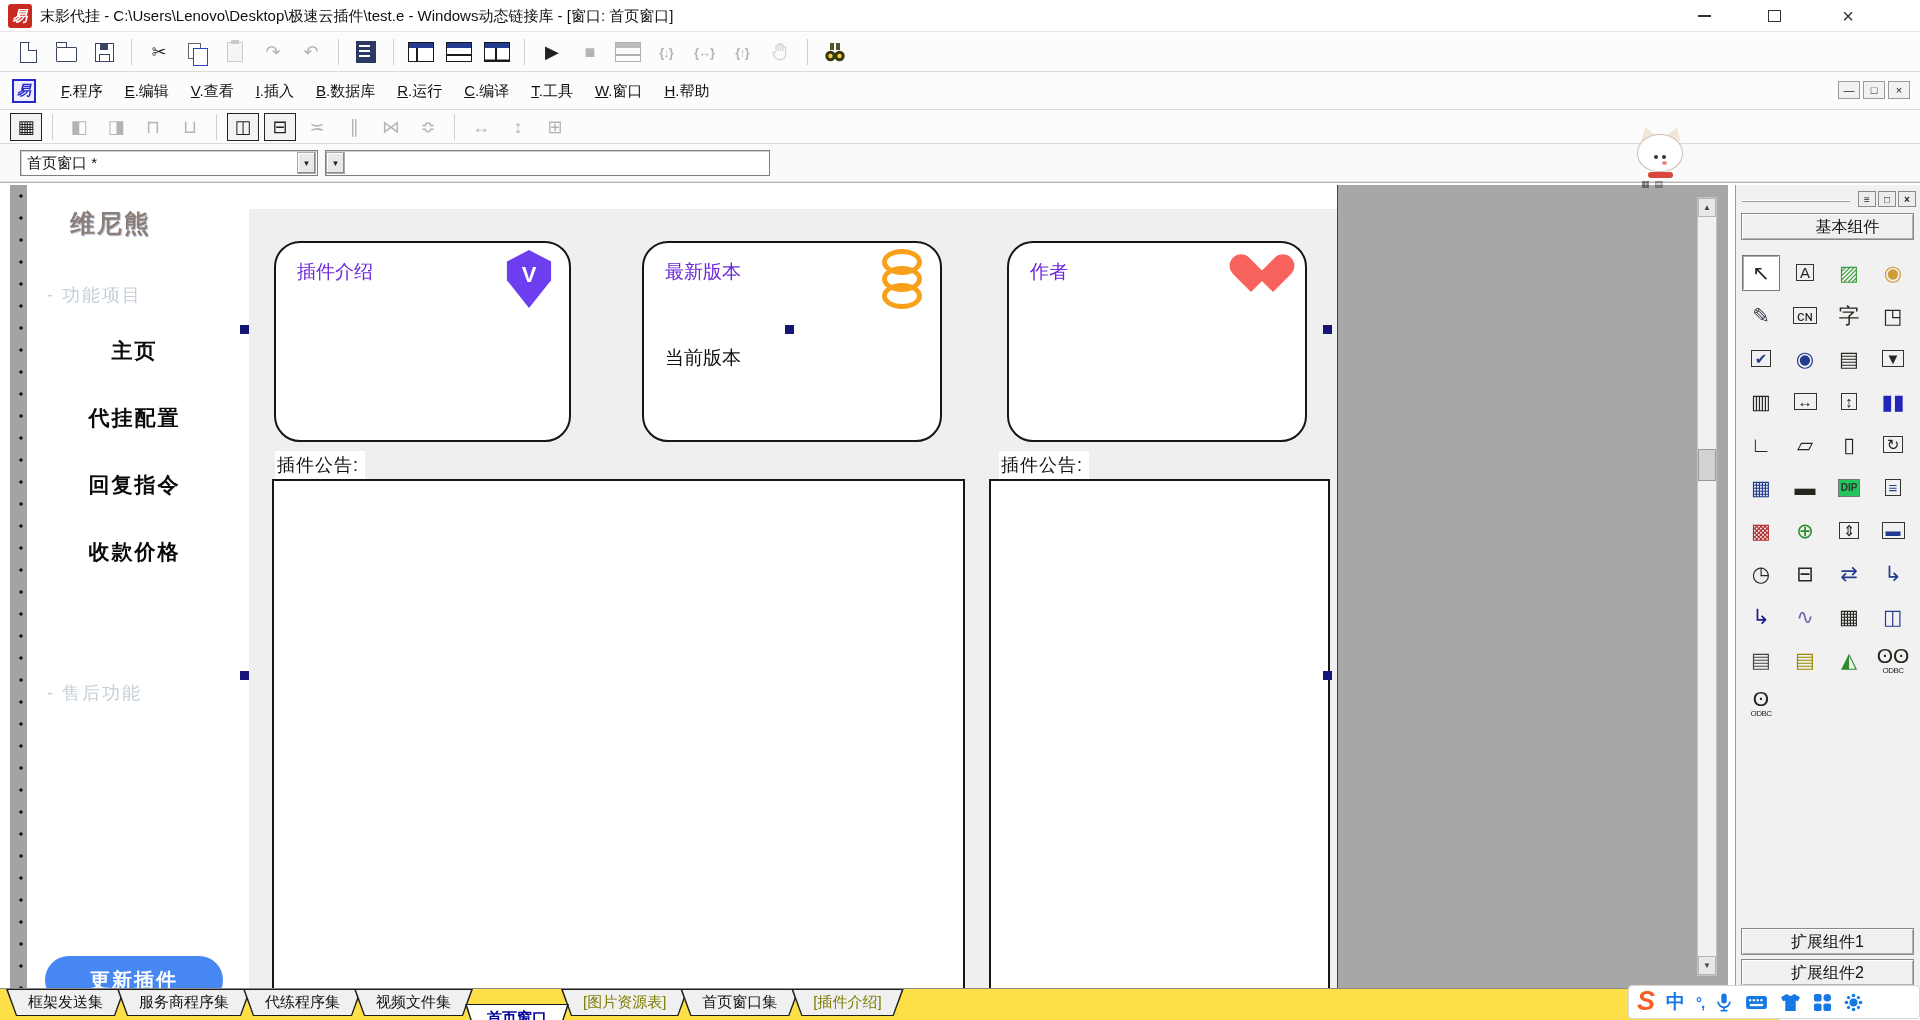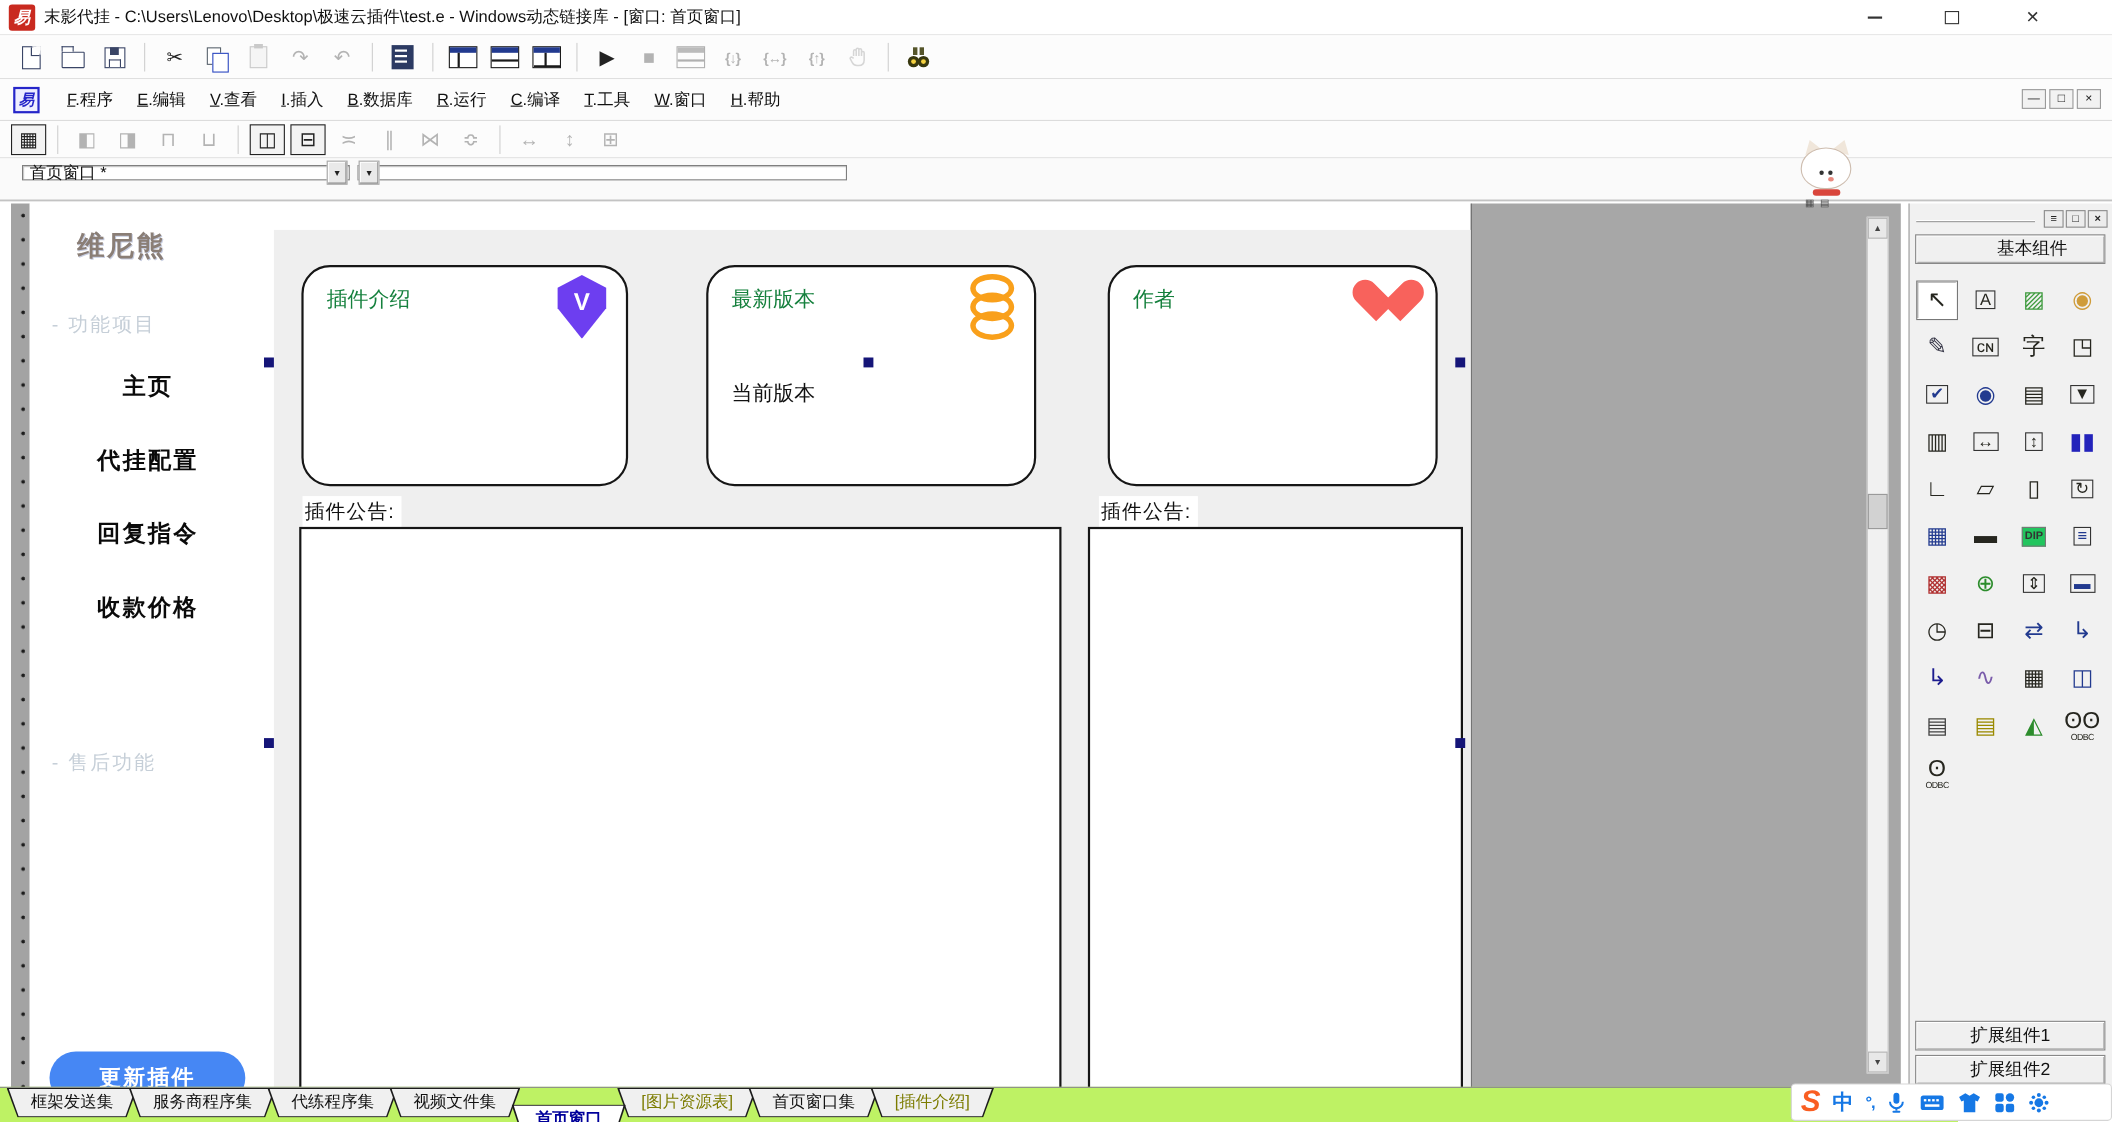--- a/index.html
+++ b/index.html
@@ -61,21 +61,21 @@
   
   .mlogo { width:24px; height:24px; border:2px solid #2626c9; color:#2626c9; background:#eef; font-style:italic;
     font-weight:bold; font-size:14px; display:flex; align-items:center; justify-content:center; margin-right:14px; }
   .menu-item { padding:0 11px; line-height:36px; color:#111; cursor:default; white-space:nowrap; }
   .menu-item u { text-decoration:underline; }
   .mdi-btns { position:absolute; right:10px; top:9px; display:flex; gap:3px; }
   .mdi-b { width:22px; height:18px; border:1px solid #9a9a9a; background:#f2f2f2; font-size:11px; color:#222;
     display:flex; align-items:center; justify-content:center; }
 
   
-  .combo { position:absolute; top:6px; height:14px; background:#fff; border:1px solid #7f7f7f;
+  .combo { position:absolute; top:6px; height:26px; background:#fff; border:1px solid #7f7f7f;
     box-shadow:inset 1px 1px 0 #cfcfcf; display:flex; align-items:center; font-size:15px; color:#111; }
   .combo .val { flex:1; padding-left:6px; white-space:nowrap; overflow:hidden; }
   .combo .arrow { width:19px; height:22px; margin-right:1px; background:#e9e9e9; border:1px solid #aaa;
     box-shadow:inset -1px -1px 0 #8a8a8a, inset 1px 1px 0 #fff; display:flex; align-items:center; justify-content:center; }
   .combo .arrow::after { content:"▼"; font-size:8px; color:#222; }
   #combo1 { left:20px; width:298px; }
   #combo2 { left:325px; width:445px; }
 
   
   .workspace { position:absolute; left:0; top:182px; width:1920px; height:806px; background:#fff; border-top:1px solid #b5b5b5;}
@@ -87,21 +87,21 @@
   .gray-panel { position:absolute; left:222px; top:24px; width:1089px; height:780px; background:#efefef; }
 
   .brand { position:absolute; left:43px; top:22px; font-size:25px; font-weight:bold; color:#8a7e76;
     text-shadow:1px 1px 0 rgba(90,110,170,.35); letter-spacing:2px; }
   .group-label { position:absolute; font-size:18px; color:#c6cfd8; letter-spacing:2px; }
   .nav-item { position:absolute; left:0; width:215px; text-align:center; font-size:21px; font-weight:bold; color:#0a0a0a; letter-spacing:2px;}
   .update-btn { position:absolute; left:18px; top:771px; width:178px; height:48px; background:#4687f4; border-radius:24px;
     color:#fff; font-size:20px; font-weight:bold; text-align:center; line-height:44px; letter-spacing:2px; border:none; }
 
   .card { position:absolute; top:56px; height:201px; background:#fff; border:2px solid #161616; border-radius:26px; }
-  .card .ctitle { position:absolute; left:21px; top:16px; font-size:19px; color:#15803d; }
+  .card .ctitle { position:absolute; left:21px; top:16px; font-size:19px; color:#6d28d9; }
   .card .csub { position:absolute; left:21px; top:102px; font-size:19px; color:#111; }
   #card1 { left:247px; width:297px; } #card2 { left:615px; width:300px; } #card3 { left:980px; width:300px; }
 
   .badge-shield { position:absolute; right:16px; top:7px; width:48px; height:58px; background:#6d3ef0;
     clip-path:polygon(50% 0, 96% 20%, 96% 52%, 50% 100%, 4% 52%, 4% 20%); display:flex; align-items:center; justify-content:center; }
   .badge-shield span { color:#fff; font-weight:bold; font-size:22px; margin-top:-8px; }
   .badge-db { position:absolute; right:18px; top:6px; width:40px; height:60px; }
   .badge-db i { position:absolute; left:0; width:40px; height:26px; border:5.5px solid #f9a01b; border-radius:50%; background:transparent; }
   .badge-db i:nth-child(1){top:0;} .badge-db i:nth-child(2){top:17px;} .badge-db i:nth-child(3){top:34px;}
   .badge-heart { position:absolute; right:20px; top:12px; width:46px; height:42px; }
@@ -135,21 +135,21 @@
   .pal-header { top:28px;padding-left:40px; }
   #pfoot1 { top:743px; } #pfoot2 { top:774px; }
   .pgrid { position:absolute; left:3px; top:66px; width:179px; display:grid; grid-template-columns:repeat(4,44px); grid-auto-rows:43px; justify-items:center; align-items:center; }
   .pcell { width:38px; height:36px; display:flex; flex-direction:column; align-items:center; justify-content:center; color:#26261f; }
   .pcell .pg { font-size:21px; line-height:1; }
   .pcell .pl { font-size:8px; font-weight:normal; line-height:1; margin-top:1px; letter-spacing:-0.5px;}
   .pcell.selected { background:#fff; border:1px solid #777; box-shadow:inset -1px -1px 0 #fff, inset 1px 1px 0 #aaa; }
   .pcell.boxy .pg { border:1.5px solid #333; padding:0 3px; font-size:15px; }
 
   
-  .tabbar { position:absolute; left:0; top:988px; width:1780px; height:32px; background:#bef264; border-top:1px solid #8a8a8a;
+  .tabbar { position:absolute; left:0; top:988px; width:1780px; height:32px; background:#fde047; border-top:1px solid #8a8a8a;
     display:flex; align-items:flex-start; padding-left:14px; }
   .tab { position:relative; height:27px; margin-left:-8px; filter:none; }
   .tab .shape { position:absolute; inset:0; background:#1c1c1c; clip-path:polygon(0 0,100% 0,calc(100% - 10px) 100%,10px 100%); }
   .tab .face { position:absolute; inset:0; background:#f0f0f0; clip-path:polygon(2px 1px,calc(100% - 2px) 1px,calc(100% - 11px) calc(100% - 1px),11px calc(100% - 1px)); }
   .tab .lbl { position:relative; z-index:2; display:block; padding:0 22px; line-height:26px; font-size:15px; color:#111; white-space:nowrap; }
   .tab.active { height:30px; margin-top:15px; z-index:3; }
   .tab.active .face { background:#fff; }
   .tab.active .lbl { font-weight:bold; color:#00009a; line-height:28px; }
   .tab.resource .lbl { color:#7c7c00; }
 

